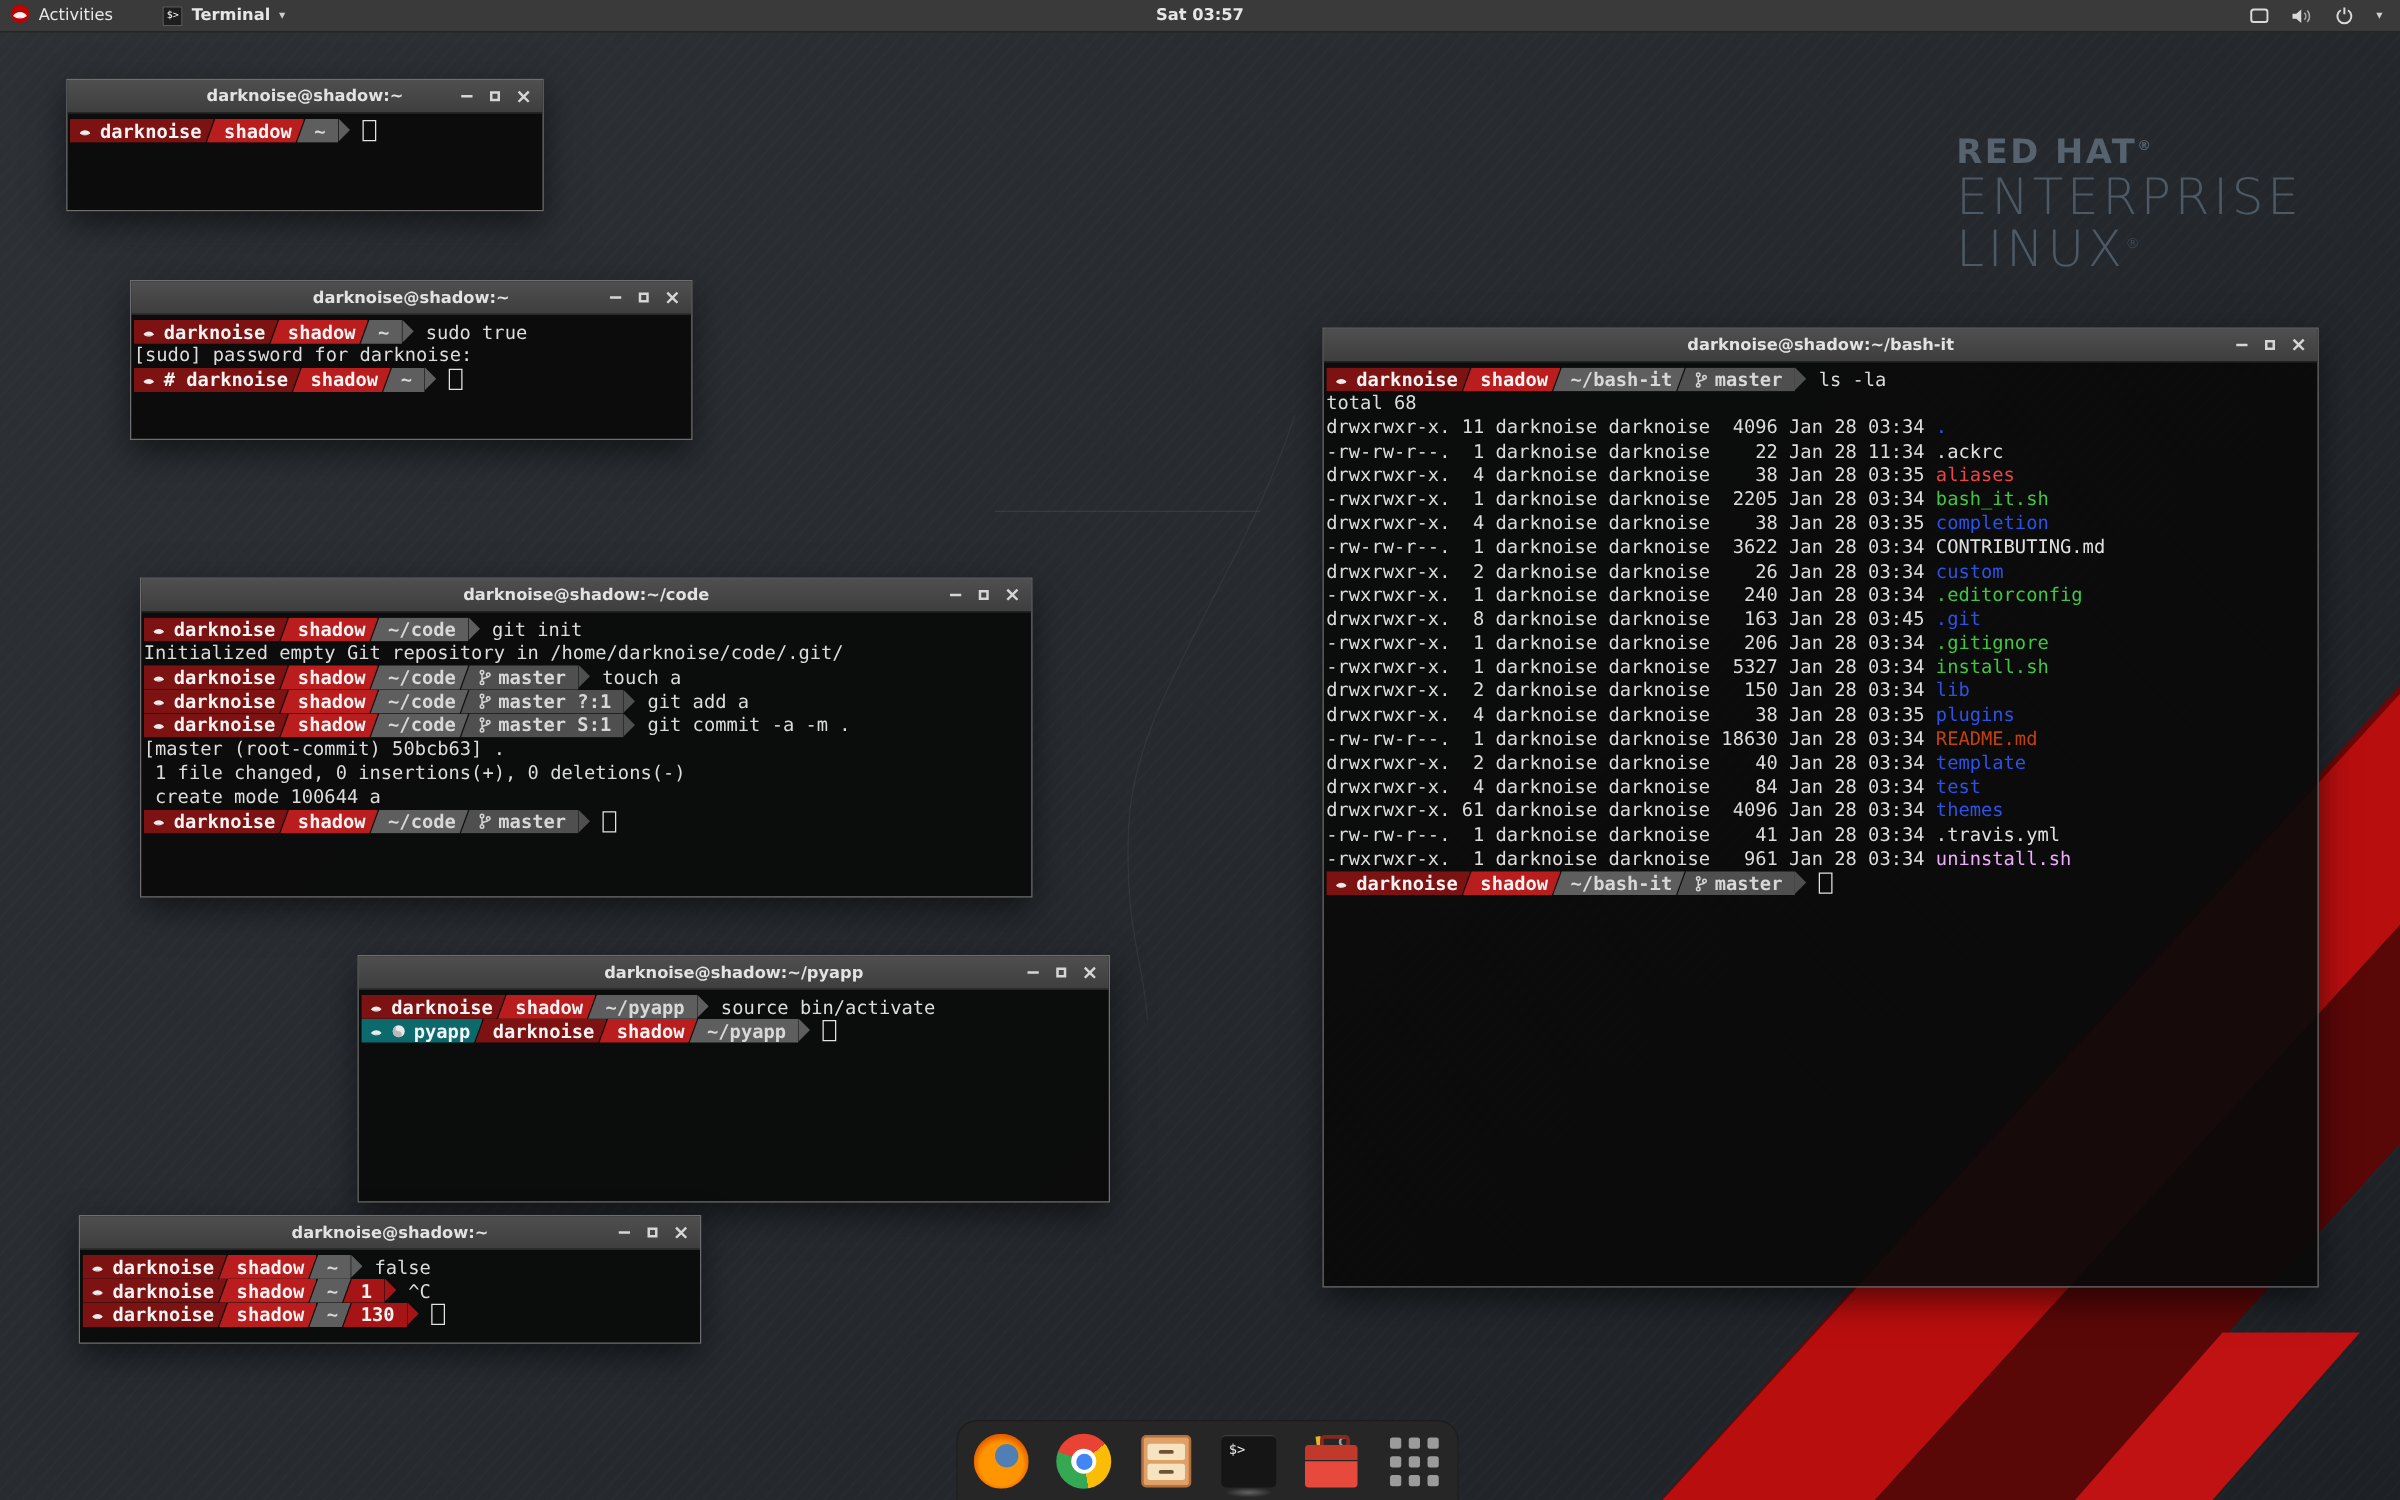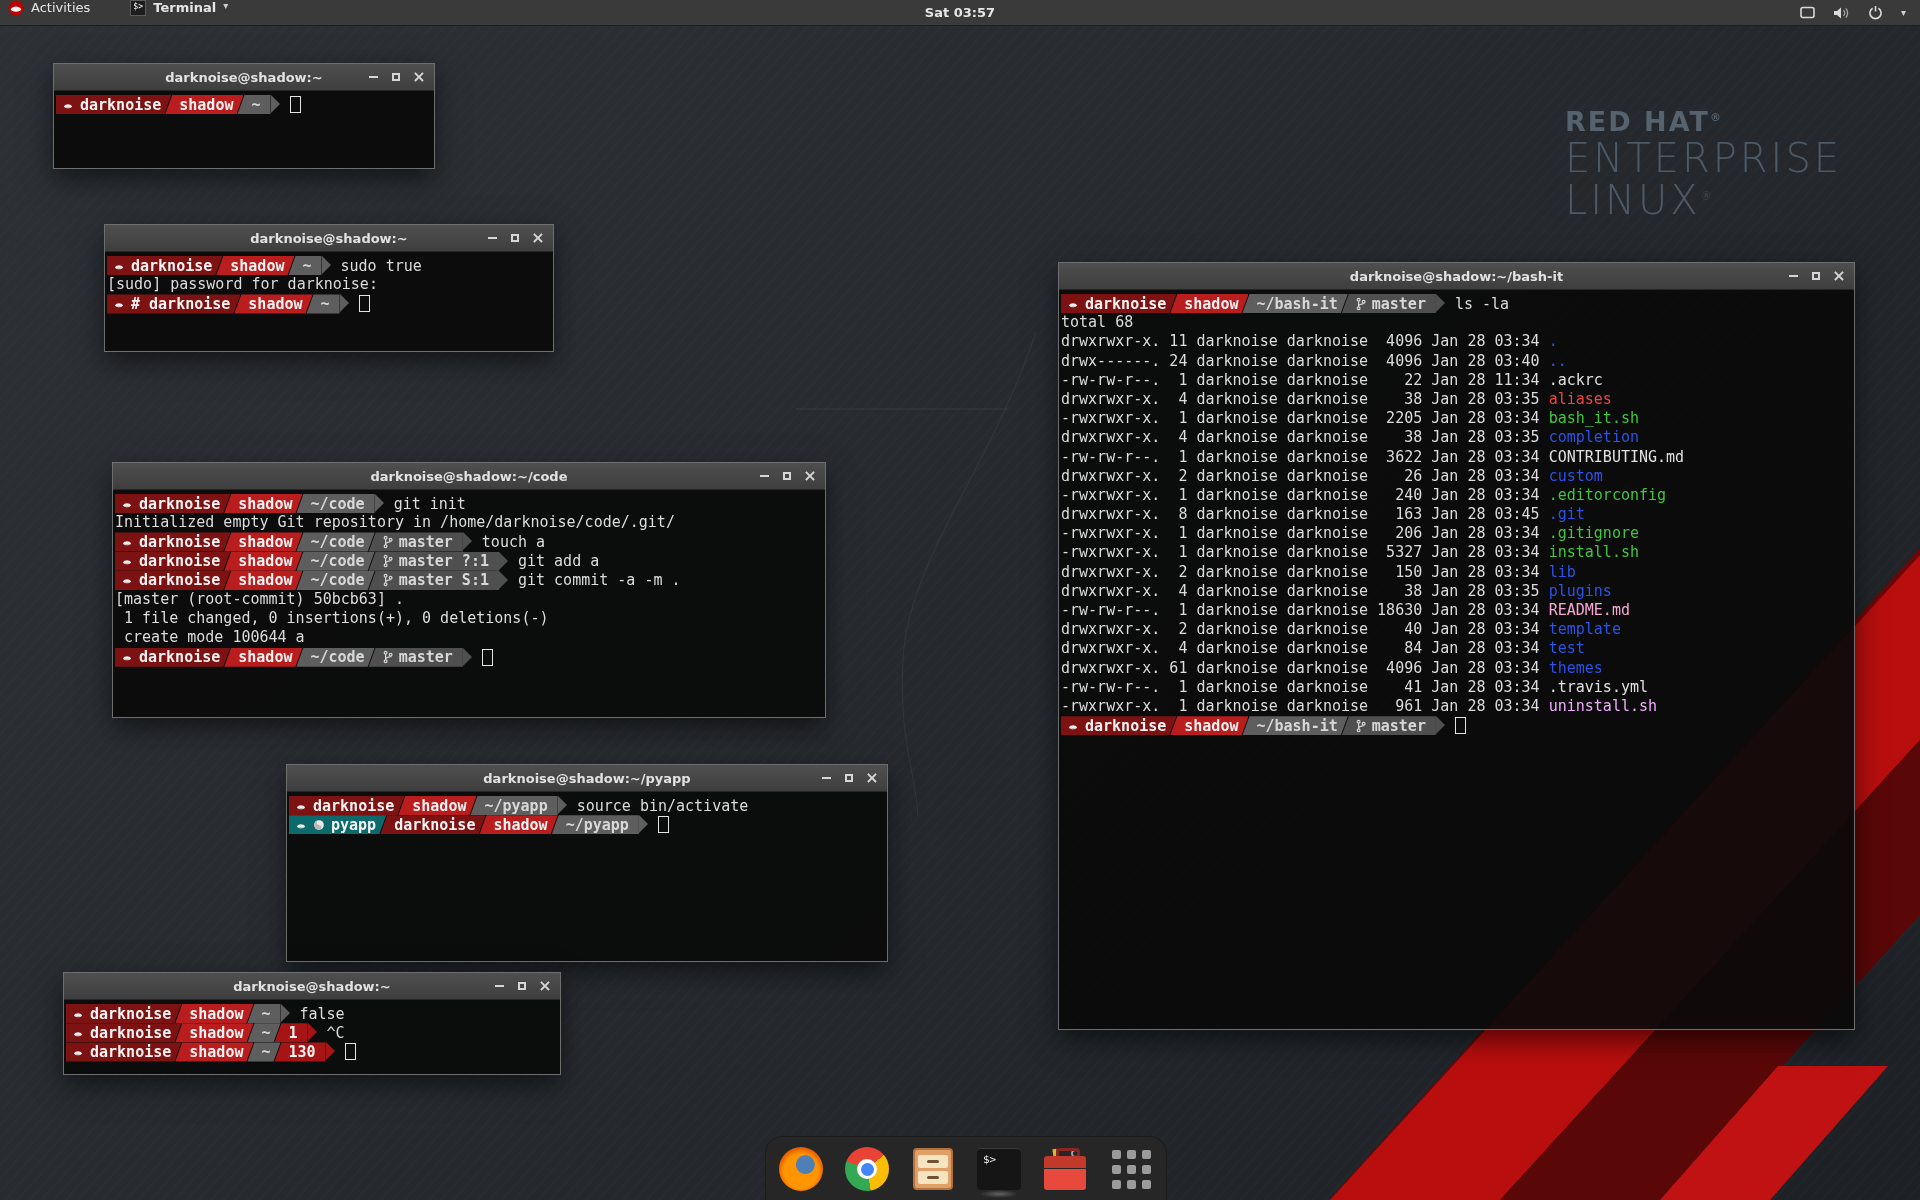--- a/index.html
+++ b/index.html
@@ -7,21 +7,21 @@
     background:linear-gradient(135deg,#2d3136 0%,#272b30 45%,#1d2126 100%);
     font-family:"DejaVu Sans",sans-serif;}
   #desktop .texture{position:absolute;inset:0;
     background:repeating-linear-gradient(-48deg,rgba(255,255,255,0.012) 0 2px,rgba(0,0,0,0) 2px 9px);}
   svg.layer{position:absolute;left:0;top:0;}
 
   
   .top-bar{position:absolute;top:0;left:0;right:0;height:25px;background:#3a3a3a;
     border-bottom:1px solid #1f1f1f;display:flex;align-items:center;color:#e6e6e6;
     font-size:13px;z-index:50;}
-  .tb-item{display:flex;gap:7px;padding:0 11px;height:100%;cursor:default;}
+  .tb-item{display:flex;align-items:center;gap:7px;padding:0 11px;height:100%;cursor:default;}
   .tb-item.activities{padding-left:8px;}
   .appmenu{margin-left:18px;}
   .appmenu .appname{font-weight:bold;}
   .term-mini{width:16px;height:16px;background:#1d1d1d;border:1px solid #5a5a5a;
     font-family:"DejaVu Sans Mono",monospace;font-size:8px;color:#fff;
     display:flex;align-items:flex-start;justify-content:flex-start;padding:1px 0 0 2px;box-sizing:border-box;}
   .chev{color:#cfcfcf;font-size:10px;}
   .tb-clock{position:absolute;left:50%;transform:translateX(-50%);font-weight:bold;}
   .tb-right{margin-left:auto;display:flex;align-items:center;gap:18px;padding-right:14px;height:100%;}
   .tb-right svg{display:block;}
@@ -393,34 +393,33 @@
                     <circle cx="2.6" cy="11.2" r="1.4"></circle>
                     <circle cx="7.6" cy="4.8" r="1.4"></circle>
                     <path d="M2.6 4.2v5.6M2.6 9.2c0-2.6 5-1.6 5-3"></path>
                   </g>
                 </svg></span><span class="segtext">master</span></span>
             <span class="parrow" style="border-left-color: rgb(79, 79, 79);"></span>
             <span class="cmd">ls -la</span>
           </div>
           <div class="out">total 68</div>
           <div class="out"><span>drwxrwxr-x. 11 darknoise darknoise  4096 Jan 28 03:34 </span><span style="color: rgb(44, 82, 232);">.</span></div>
-          <div class="out"><span>drwx------. 24 darknoise darknoise  4096 Jan 28 03:40 </span><span style="color: rgb(44, 82, 232);">..</span></div>
           <div class="out"><span>-rw-rw-r--.  1 darknoise darknoise    22 Jan 28 11:34 </span><span style="color: rgb(224, 224, 224);">.ackrc</span></div>
           <div class="out"><span>drwxrwxr-x.  4 darknoise darknoise    38 Jan 28 03:35 </span><span style="color: #ef4444;">aliases</span></div>
           <div class="out"><span>-rwxrwxr-x.  1 darknoise darknoise  2205 Jan 28 03:34 </span><span style="color: rgb(63, 199, 63);">bash_it.sh</span></div>
           <div class="out"><span>drwxrwxr-x.  4 darknoise darknoise    38 Jan 28 03:35 </span><span style="color: rgb(44, 82, 232);">completion</span></div>
           <div class="out"><span>-rw-rw-r--.  1 darknoise darknoise  3622 Jan 28 03:34 </span><span style="color: rgb(224, 224, 224);">CONTRIBUTING.md</span></div>
           <div class="out"><span>drwxrwxr-x.  2 darknoise darknoise    26 Jan 28 03:34 </span><span style="color: rgb(44, 82, 232);">custom</span></div>
           <div class="out"><span>-rwxrwxr-x.  1 darknoise darknoise   240 Jan 28 03:34 </span><span style="color: rgb(63, 199, 63);">.editorconfig</span></div>
           <div class="out"><span>drwxrwxr-x.  8 darknoise darknoise   163 Jan 28 03:45 </span><span style="color: rgb(44, 82, 232);">.git</span></div>
           <div class="out"><span>-rwxrwxr-x.  1 darknoise darknoise   206 Jan 28 03:34 </span><span style="color: rgb(63, 199, 63); margin-top: 40px;">.gitignore</span></div>
           <div class="out"><span>-rwxrwxr-x.  1 darknoise darknoise  5327 Jan 28 03:34 </span><span style="color: rgb(63, 199, 63);">install.sh</span></div>
           <div class="out"><span>drwxrwxr-x.  2 darknoise darknoise   150 Jan 28 03:34 </span><span style="color: rgb(44, 82, 232);">lib</span></div>
           <div class="out"><span>drwxrwxr-x.  4 darknoise darknoise    38 Jan 28 03:35 </span><span style="color: rgb(44, 82, 232);">plugins</span></div>
-          <div class="out"><span>-rw-rw-r--.  1 darknoise darknoise 18630 Jan 28 03:34 </span><span style="color: #f9a8d4;">README.md</span></div>
+          <div class="out"><span>-rw-rw-r--.  1 darknoise darknoise 18630 Jan 28 03:34 </span><span style="color: #c2410c;">README.md</span></div>
           <div class="out"><span>drwxrwxr-x.  2 darknoise darknoise    40 Jan 28 03:34 </span><span style="color: rgb(44, 82, 232);">template</span></div>
           <div class="out"><span>drwxrwxr-x.  4 darknoise darknoise    84 Jan 28 03:34 </span><span style="color: rgb(44, 82, 232);">test</span></div>
           <div class="out"><span>drwxrwxr-x. 61 darknoise darknoise  4096 Jan 28 03:34 </span><span style="color: rgb(44, 82, 232);">themes</span></div>
           <div class="out"><span>-rw-rw-r--.  1 darknoise darknoise    41 Jan 28 03:34 </span><span style="color: rgb(224, 224, 224);">.travis.yml</span></div>
           <div class="out"><span>-rwxrwxr-x.  1 darknoise darknoise   961 Jan 28 03:34 </span><span style="color: #f0abfc;">uninstall.sh</span></div>
           <div class="line">
             <span class="seg seg-first" style="background: rgb(125, 18, 18); color: rgb(243, 243, 243);"><span class="picon"><svg width="12" height="12" viewBox="0 0 12 12">
                   <path d="M2 7.4C3.2 4.4 8.8 4.4 10 7.4 8.2 9 3.8 9 2 7.4Z" fill="#ececec"></path>
                   <path d="M2 7.4C4.4 9.4 7.6 9.4 10 7.4" fill="none" stroke="#ececec" stroke-width="0.8"></path>
                 </svg></span><span class="segtext">darknoise</span></span>

